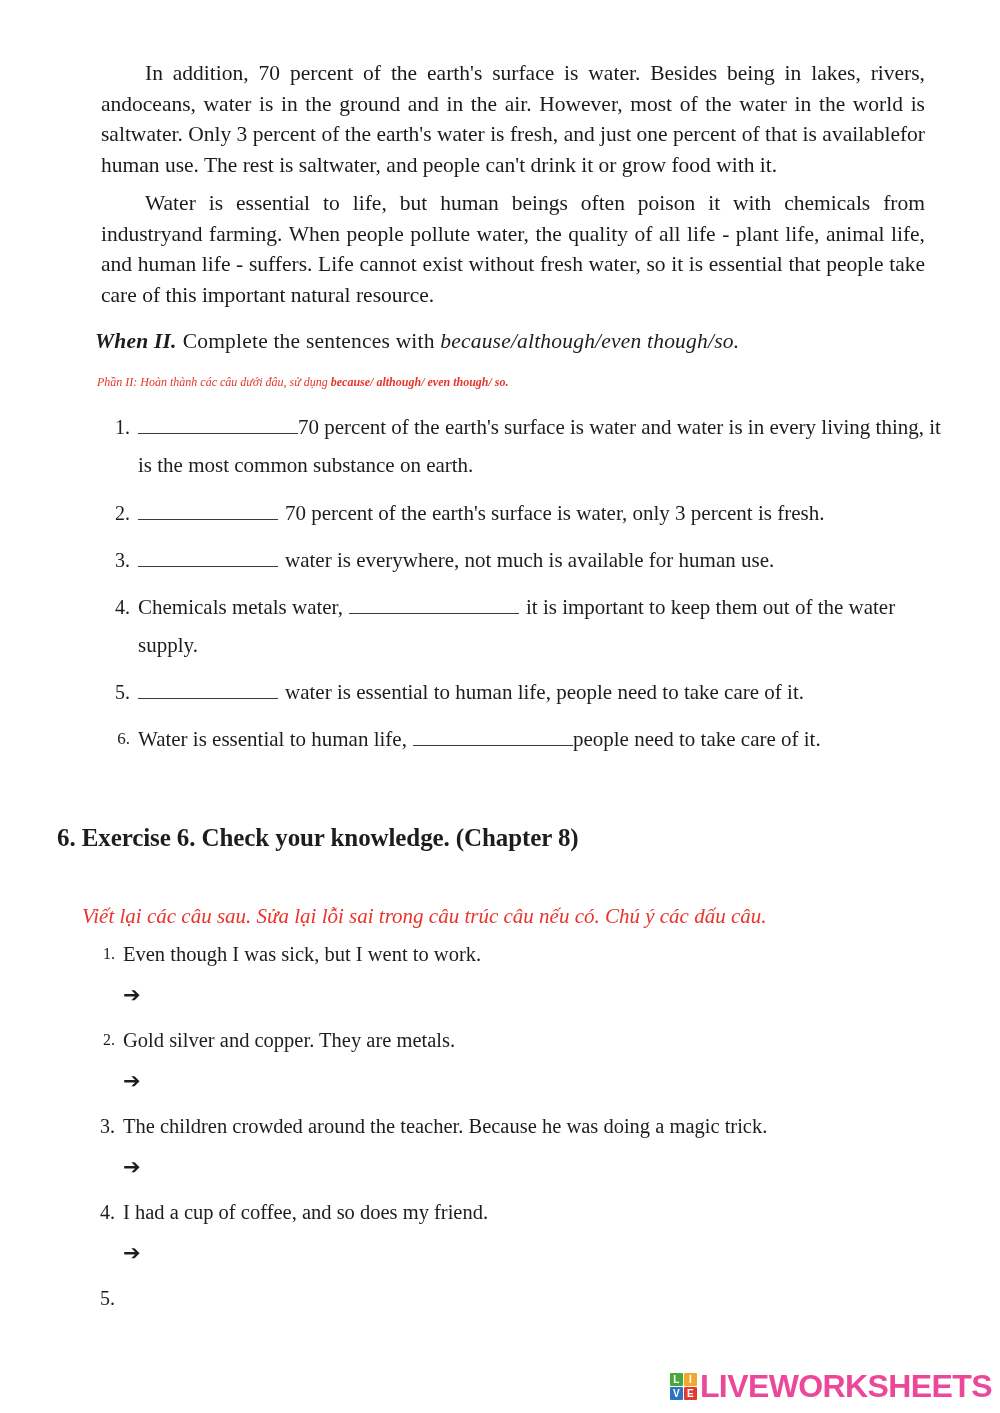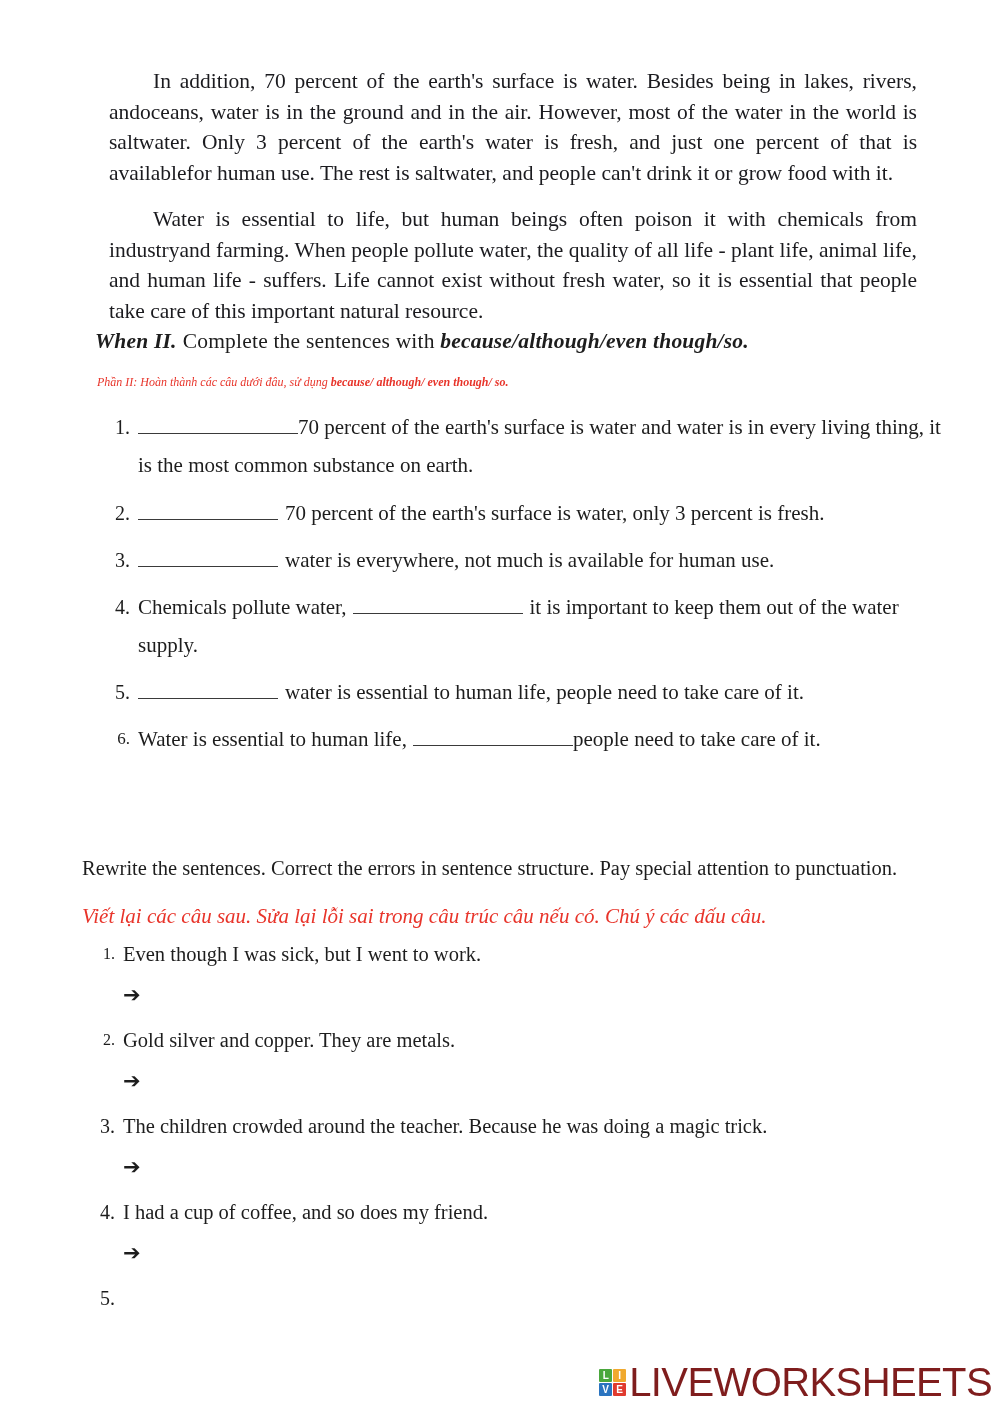--- a/index.html
+++ b/index.html
@@ -31,40 +31,40 @@
     left: 93px;
     top: 50px;
     width: 840px;
     font-size: 21.5px;
     line-height: 30.5px;
     text-align: justify;
     text-justify: inter-word;
     color: #1b1b1f;
   }
   .passage p {
-    margin: 16px;
+    margin: 8px;
     text-indent: 44px;
   }
 
   
   .part-heading {
     position: absolute;
     left: 95px;
     top: 327px;
     width: 840px;
     font-size: 21.5px;
     line-height: 28px;
     letter-spacing: .2px;
   }
   .part-heading .lead {
     font-weight: bold;
     font-style: italic;
   }
   .part-heading .conj {
-    font-weight: bold;
+    font-weight: normal;
     font-style: italic;
   }
   .part-heading .mid { padding-left: 6px; text-align: center; }
 
   .part-vi {
     position: absolute;
     left: 97px;
     top: 371px;
     width: 850px;
     font-size: 12px;
@@ -196,23 +196,23 @@
     line-height: 13px;
     text-align: center;
     border-radius: 1px;
   }
   .tile.t-l { background: #4aa73c; }
   .tile.t-i { background: #f0a92e; }
   .tile.t-v { background: #2a74c0; }
   .tile.t-e { background: #e03b2f; }
   .logo-word {
     font-family: "Liberation Sans", sans-serif;
-    font-size: 40px;
-    font-weight: normal;
-    color: #7f1d1d;
+    font-size: 32px;
+    font-weight: bold;
+    color: #ec4899;
     letter-spacing: -.6px;
   }
 </style>
 </head>
 <body>
 
 <div class="page">
 
   <div class="passage">
     <p>In addition, 70 percent of the earth's surface is water. Besides being in lakes, rivers, andoceans, water is in the ground and in the air. However, most of the water in the world is saltwater.  Only 3 percent of the earth's water is fresh, and just one percent of that is availablefor human use.  The rest is saltwater, and people can't drink it or grow food with it.</p>
@@ -226,26 +226,26 @@
 
   <div class="part-vi">
     <span>Phần II: Hoàn thành các câu dưới đâu, sử dụng</span>
     <span class="conj-vi">because/ although/ even though/ so.</span>
   </div>
 
   <div class="list-a" id="list-a">
       <div class="row"><span class="num">1.</span><span class="blank" style="width: 160px;"></span><span>70 percent of the earth's surface is water and water is in every living thing, it is the most common substance on earth.</span></div>
       <div class="row tight"><span class="num">2.</span><span class="blank sp-r" style="width: 140px;"></span><span>70 percent of the earth's surface is water, only 3 percent is fresh.</span></div>
       <div class="row tight"><span class="num">3.</span><span class="blank sp-r" style="width: 140px;"></span><span>water is everywhere, not much is available for human use.</span></div>
-      <div class="row tight"><span class="num">4.</span><span>Chemicals pollute water,</span><span class="blank sp-l sp-r" style="width: 170px;"></span><span>it is important to keep them out of the water supply.</span></div>
+      <div class="row tight"><span class="num">4.</span><span>Chemicals metals water,</span><span class="blank sp-l sp-r" style="width: 170px;"></span><span>it is important to keep them out of the water supply.</span></div>
       <div class="row tight"><span class="num">5.</span><span class="blank sp-r" style="width: 140px;"></span><span>water is essential to human life, people need to take care of it.</span></div>
       <div class="row tight"><span class="num small">6.</span><span>Water is essential to human life,</span><span class="blank sp-l" style="width: 160px;"></span><span>people need to take care of it.</span></div>
     </div>
 
-  <div class="ex6-sub">Rewrite the sentences. Correct the errors in sentence structure. Pay special attention to punctuation.</div>
+  <div class="ex6-title">6. Exercise 6.  Check your knowledge.  (Chapter 8)</div>
   <div class="ex6-vi">Viết lại các câu sau. Sửa lại lỗi sai trong câu trúc câu nếu có. Chú ý các dấu câu.</div>
 
   <div class="list-b" id="list-b">
       <div class="row"><span class="num">1.</span><span>Even though I was sick, but I went to work.</span></div>
       <div class="arrow">➔</div>
       <div class="row"><span class="num">2.</span><span>Gold silver and copper.  They are metals.</span></div>
       <div class="arrow">➔</div>
       <div class="row"><span class="num big">3.</span><span>The children crowded around the teacher. Because he was doing a magic trick.</span></div>
       <div class="arrow">➔</div>
       <div class="row"><span class="num big">4.</span><span>I had a cup of coffee, and so does my friend.</span></div>

